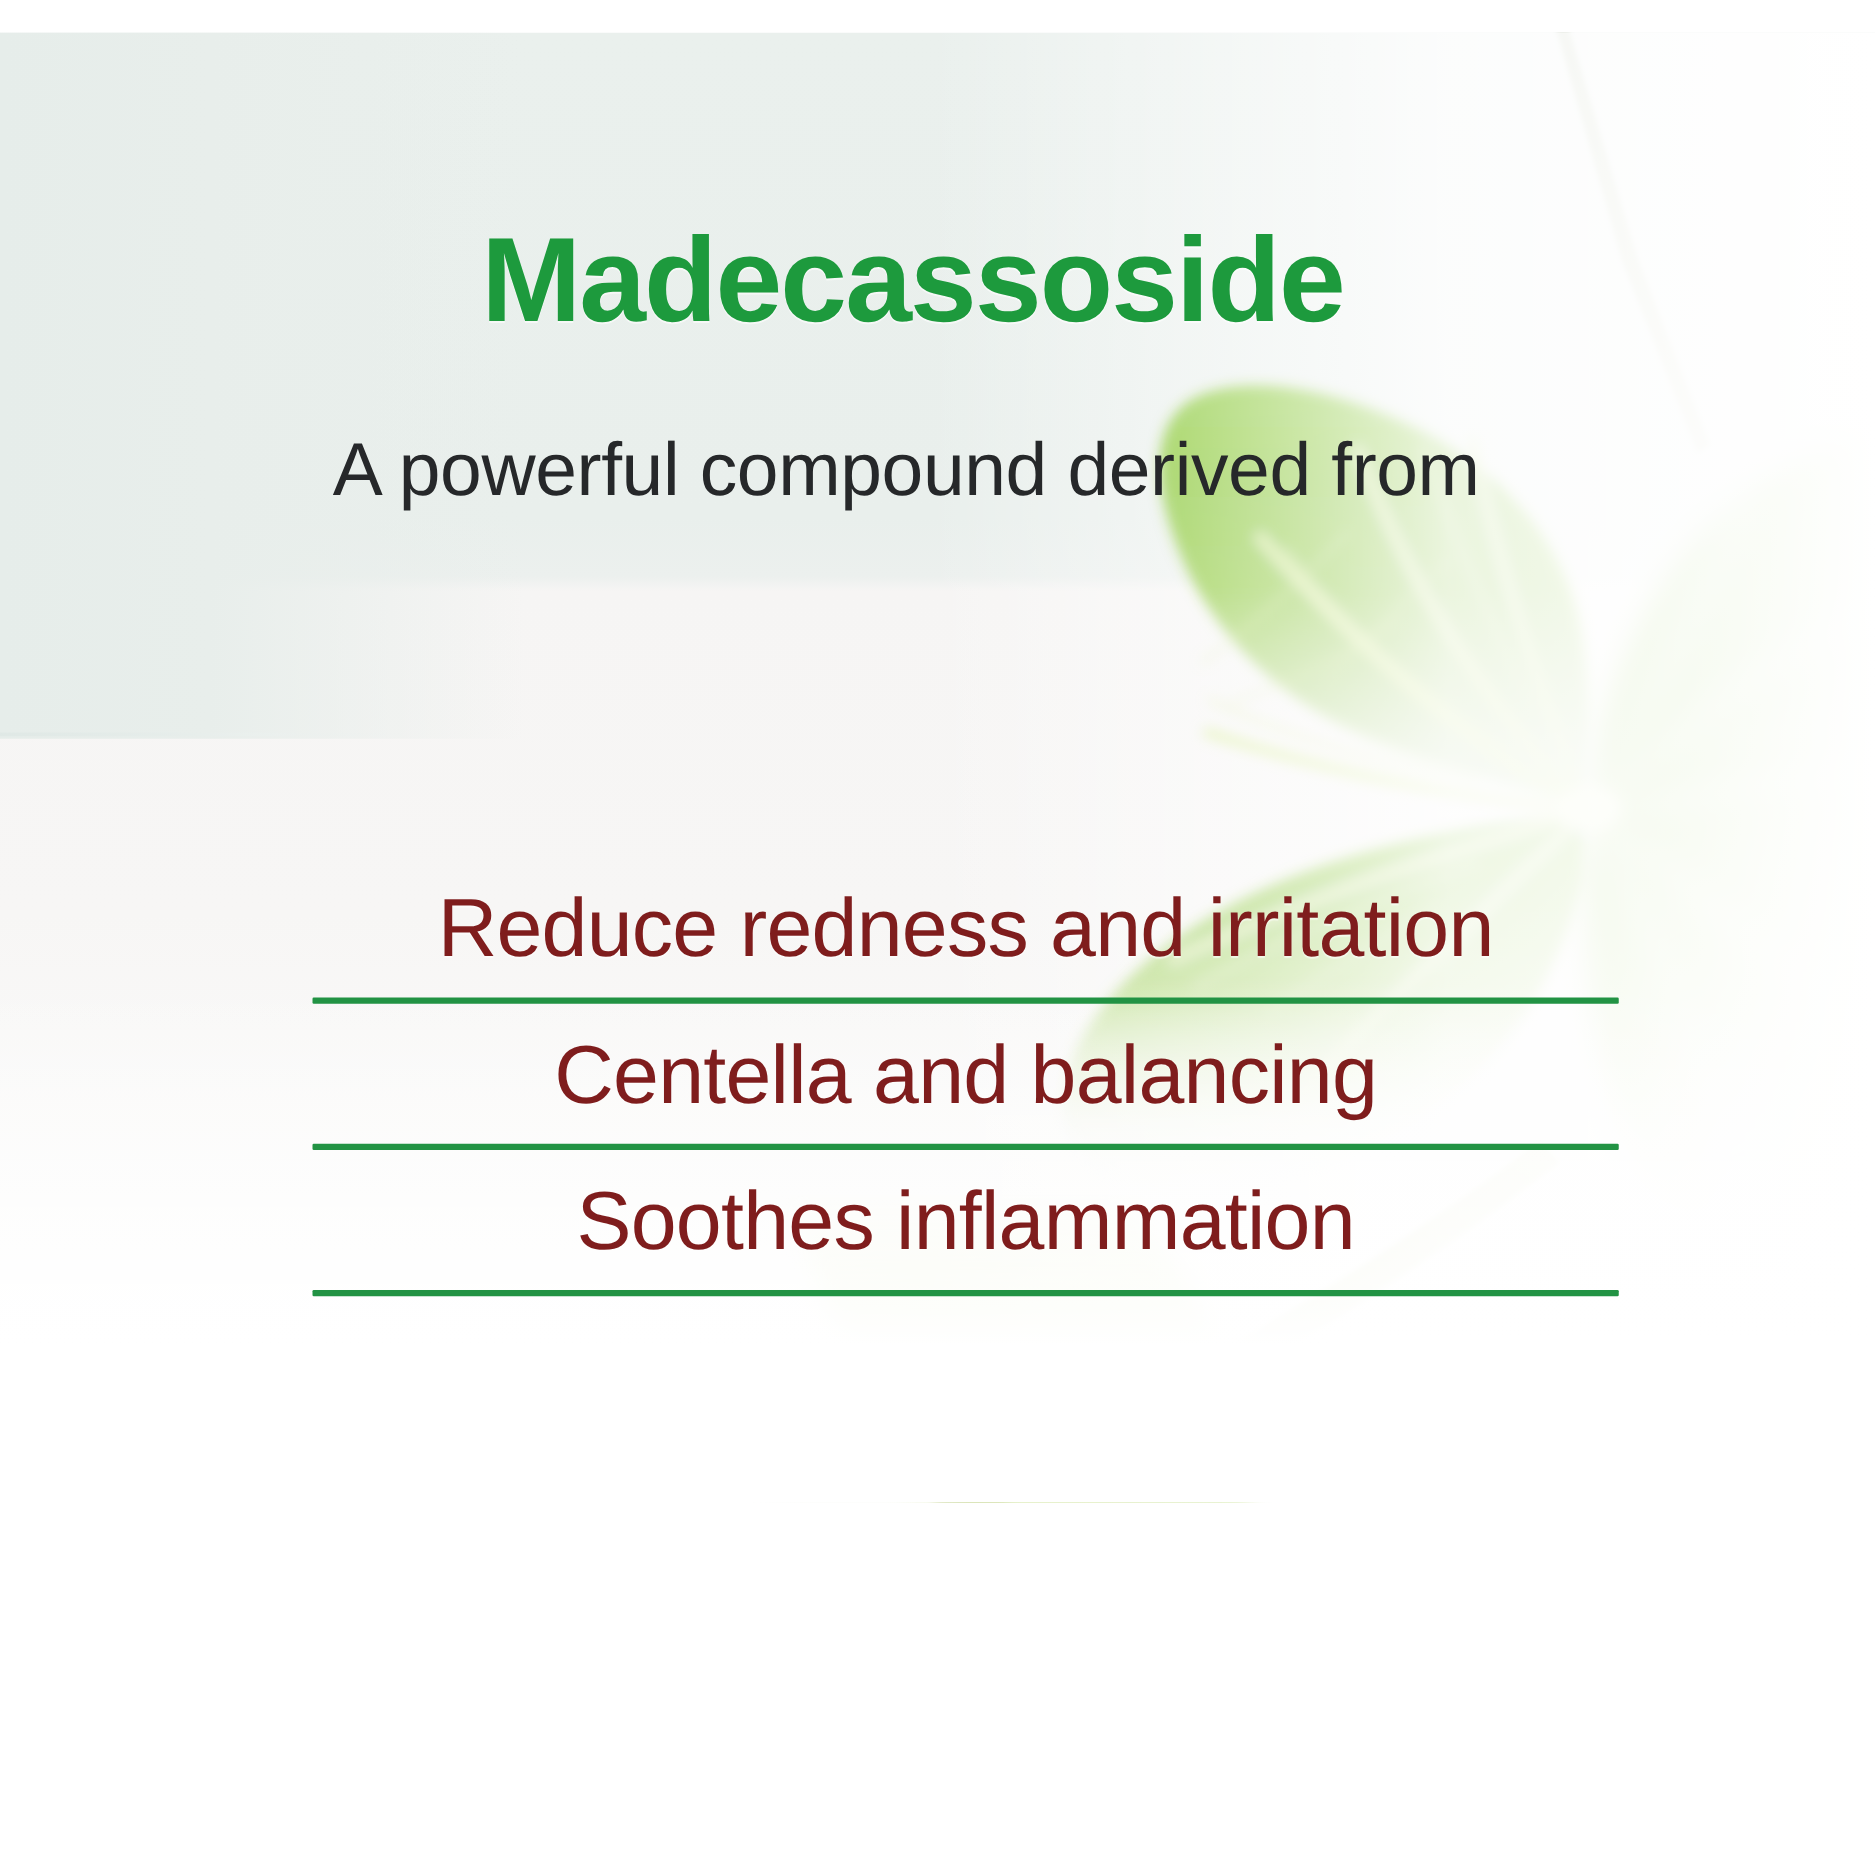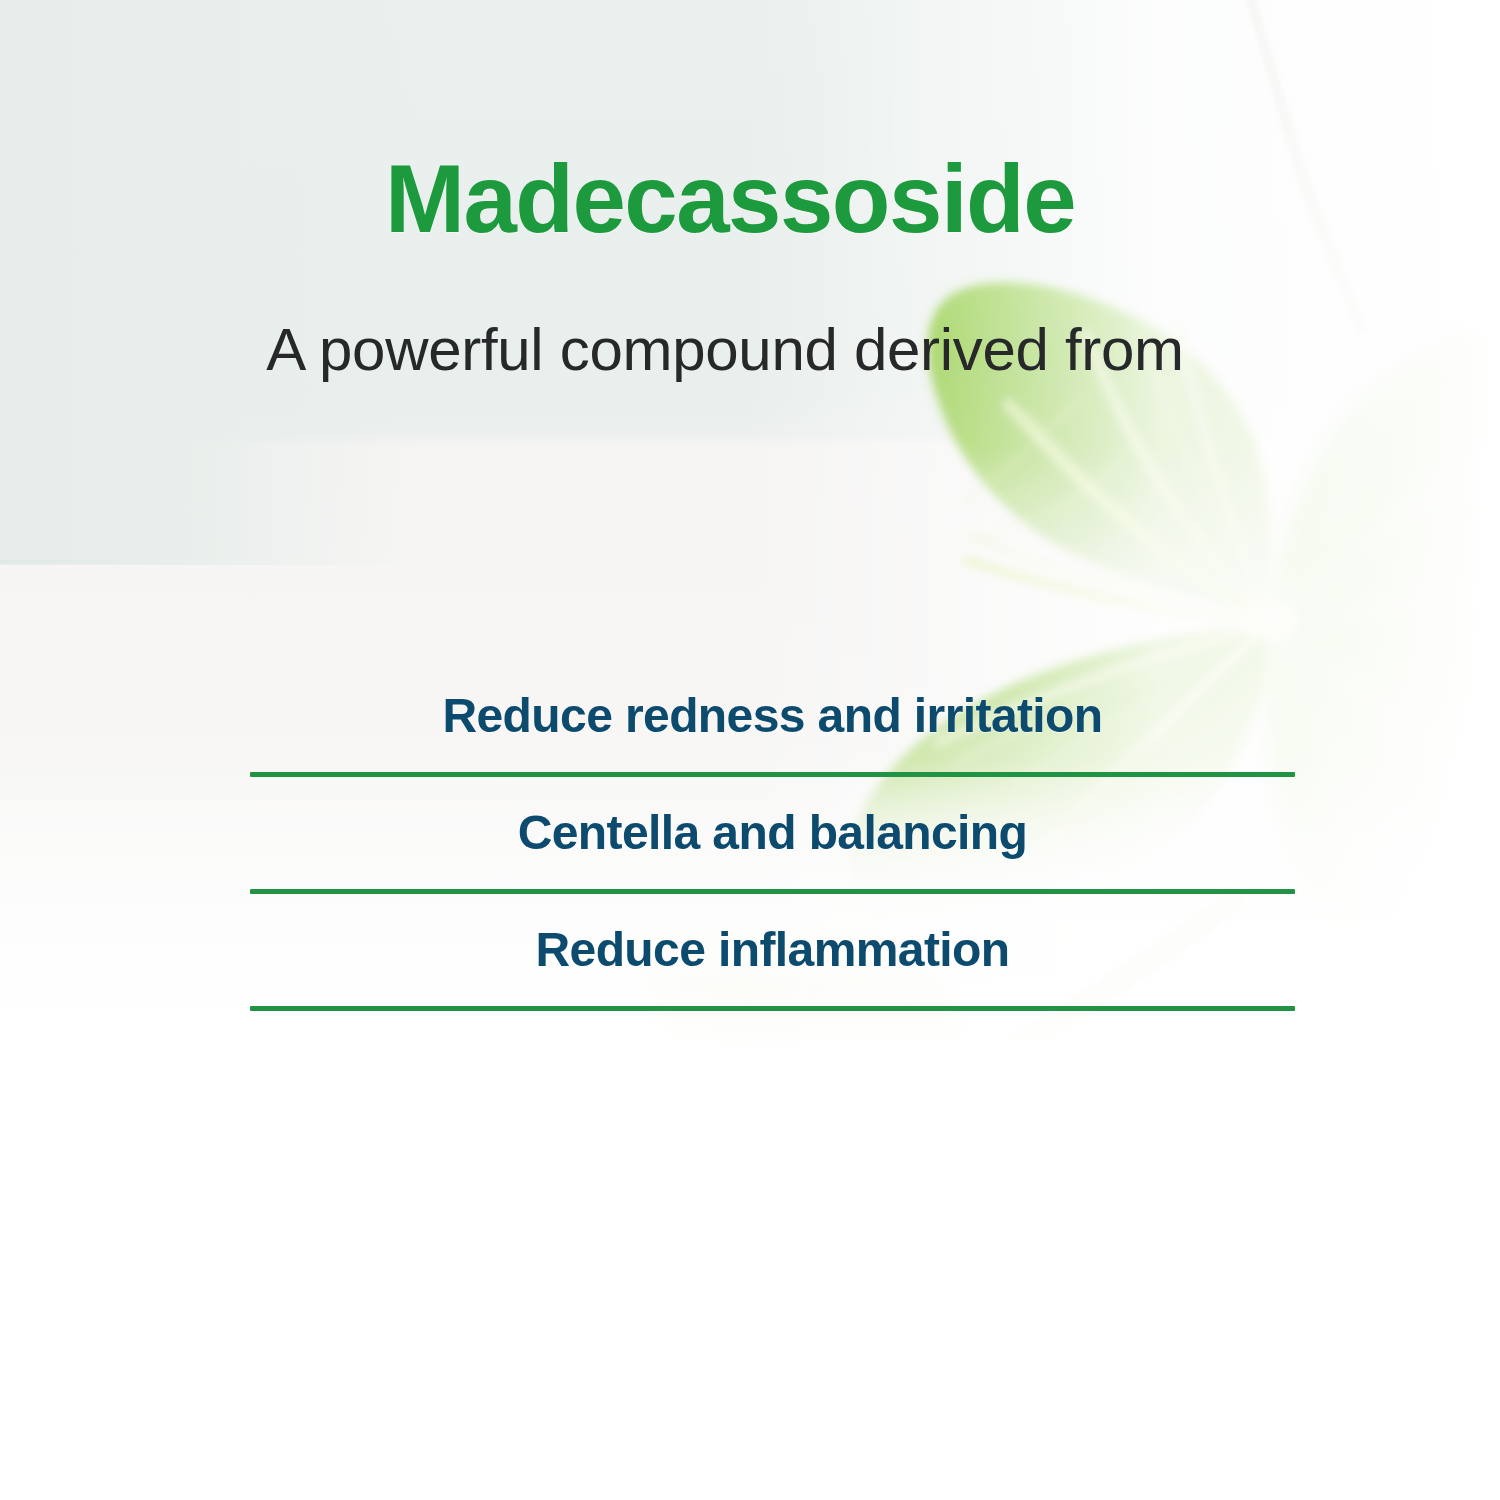--- a/index.html
+++ b/index.html
@@ -10,20 +10,21 @@
     overflow:hidden;
     background:#ffffff;
     font-family:"Liberation Sans","DejaVu Sans",sans-serif;
   }
 
   #stage {
     position:relative;
     width:1500px; height:1176px;
     overflow:hidden;
     background:#ffffff;
+    margin-top:26px;
   }
 
   
   .bg-base {
     position:absolute; inset:0;
     background:
       linear-gradient(180deg,#eaf0ed 0%, #e9efec 33%, #ecf0ee 37%, #f6f5f4 38%, #f7f6f5 60%, #fbfbfa 80%, #ffffff 100%);
   }
   .bg-left-tint {
     position:absolute; left:0; top:0; width:420px; height:565px;
@@ -77,23 +78,23 @@
     position:absolute; left:250px; top:660px; width:1045px;
   }
   .benefit-row {
     position:relative;
     height:112px;
     display:flex;
     align-items:center;
     justify-content:center;
   }
   .benefit-text {
-    font-size:48px;
-    font-weight:700;
-    color:#0c4a6e;
+    font-size:66px;
+    font-weight:400;
+    color:#7f1d1d;
     letter-spacing:-0.6px;
     line-height:1;
     white-space:nowrap;
     text-shadow:0 1px 1px rgba(255,255,255,0.6);
   }
   .divider {
     height:5px;
     width:1045px;
     background:#229344;
     border-radius:1px;
@@ -327,20 +328,20 @@
         <span class="benefit-text">Reduce redness and irritation</span>
       </div>
       <div class="divider"></div>
 
       <div class="benefit-row">
         <span class="benefit-text">Centella and balancing</span>
       </div>
       <div class="divider"></div>
 
       <div class="benefit-row">
-        <span class="benefit-text">Reduce inflammation</span>
+        <span class="benefit-text">Soothes inflammation</span>
       </div>
       <div class="divider"></div>
 
 
     </div>
   </div>
 </div>
 
 </body></html>

